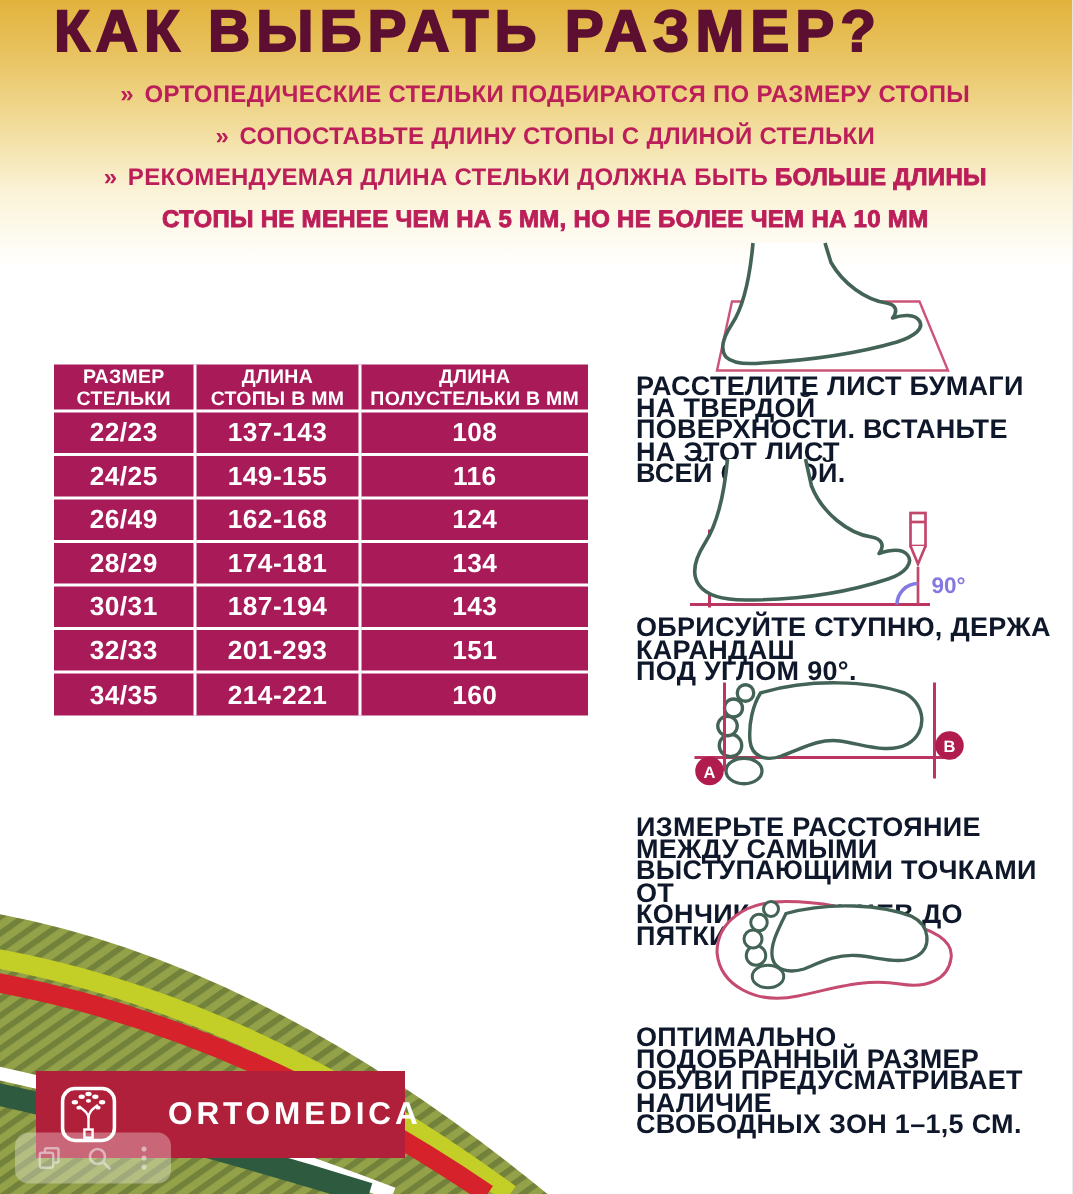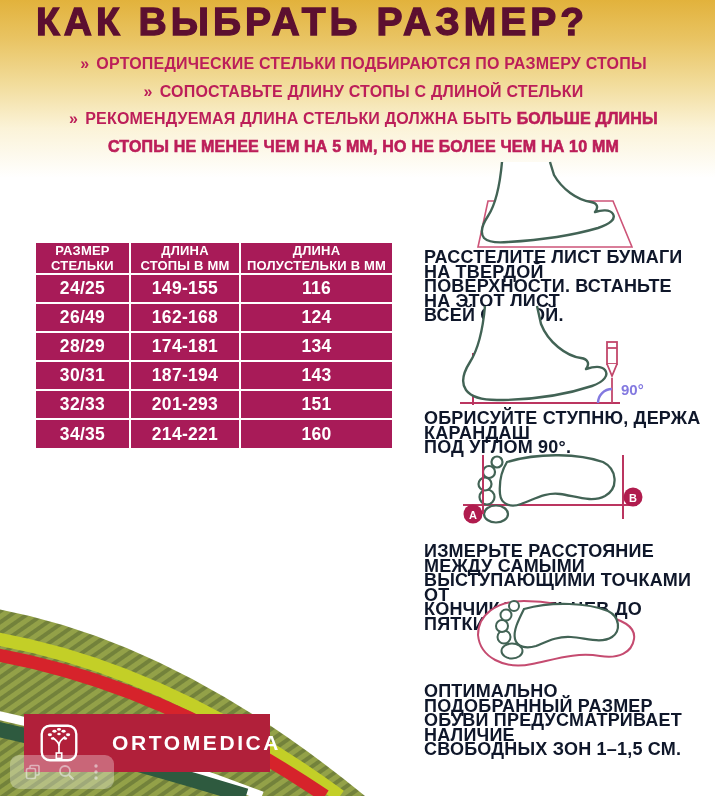--- a/index.html
+++ b/index.html
@@ -99,20 +99,25 @@
         <col class="c3">
       </colgroup>
     <tbody>
         <tr>
       <th style="white-space:pre-line">РАЗМЕР
 СТЕЛЬКИ</th>
       <th style="white-space:pre-line">ДЛИНА
 СТОПЫ В ММ</th>
       <th style="white-space:pre-line">ДЛИНА
 ПОЛУСТЕЛЬКИ В ММ</th>
+    </tr>
+    <tr>
+      <td>22/23</td>
+      <td>137-143</td>
+      <td>108</td>
     </tr>
     <tr>
       <td>24/25</td>
       <td>149-155</td>
       <td>116</td>
     </tr>
     <tr>
       <td>26/49</td>
       <td>162-168</td>
       <td>124</td>

